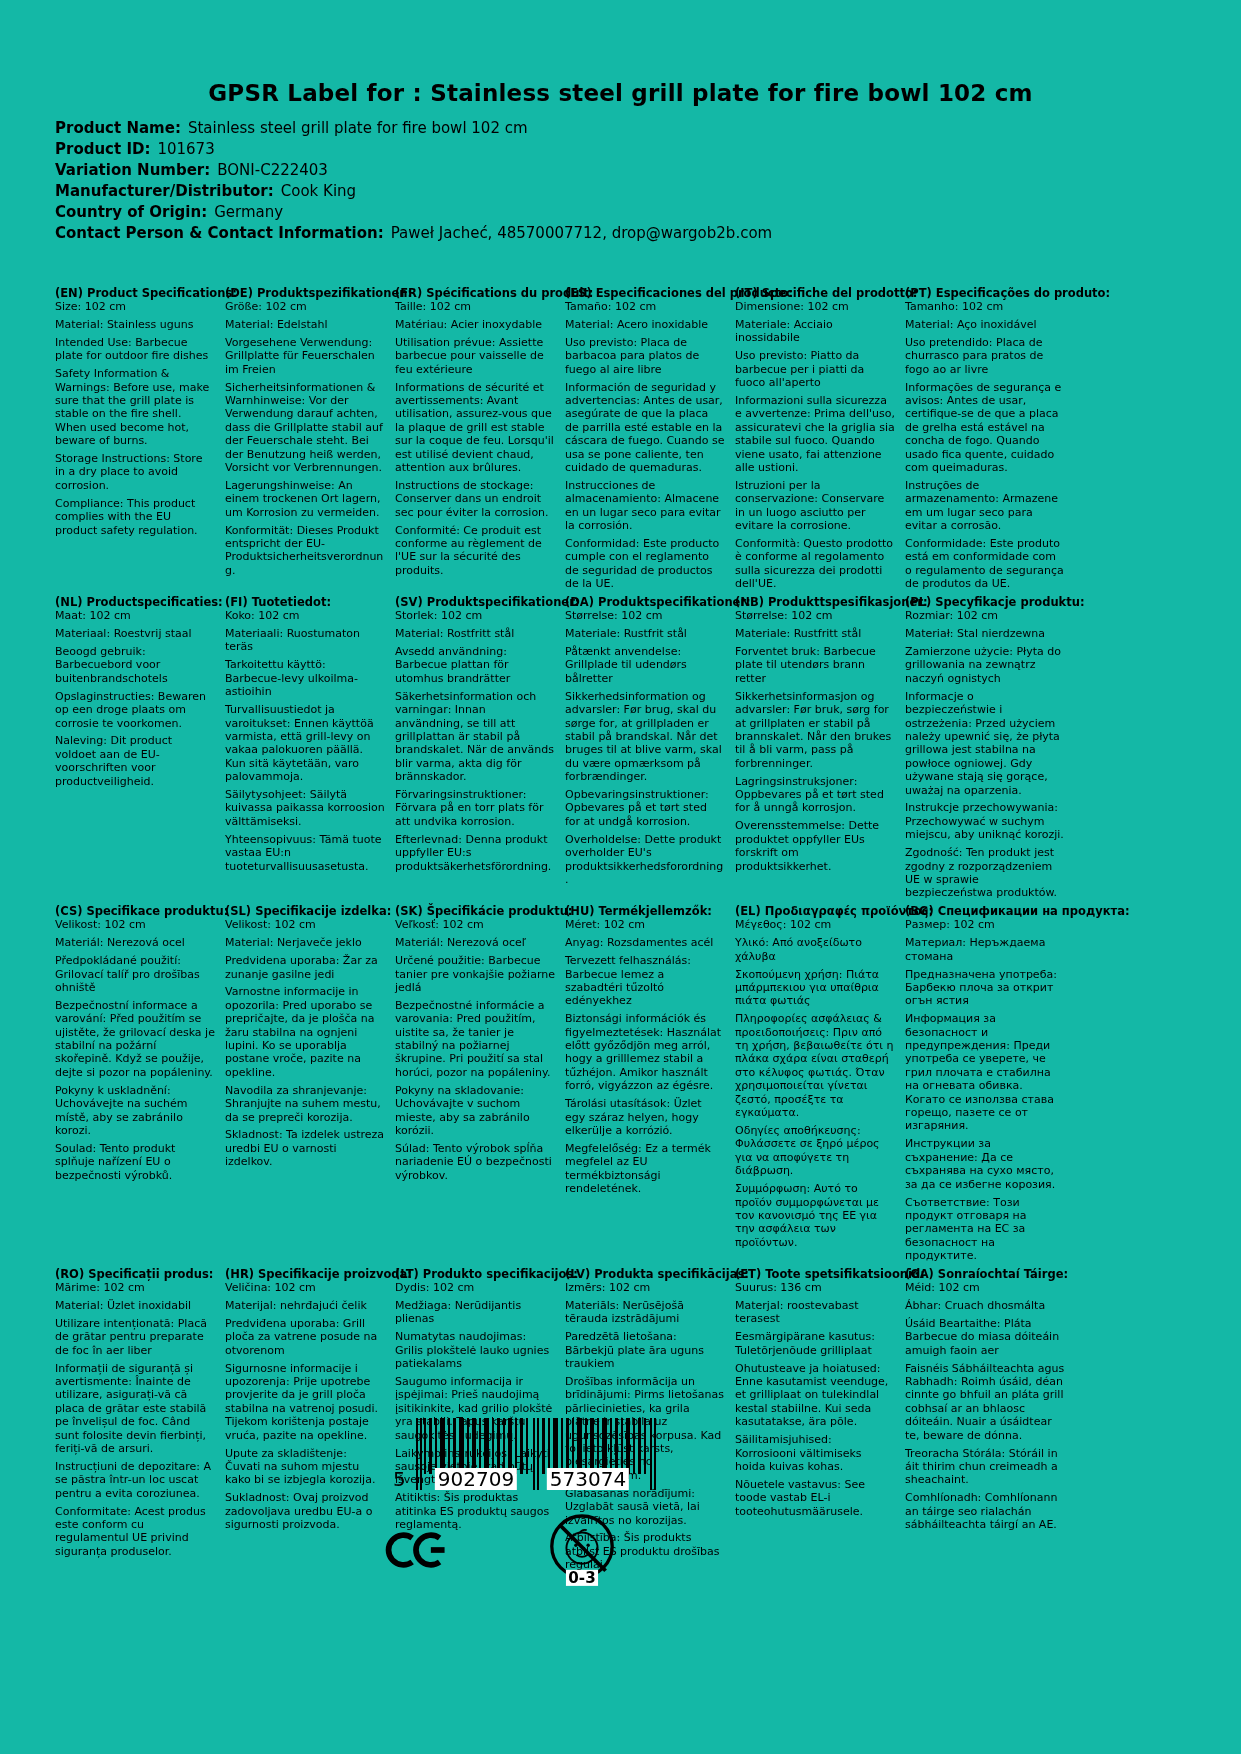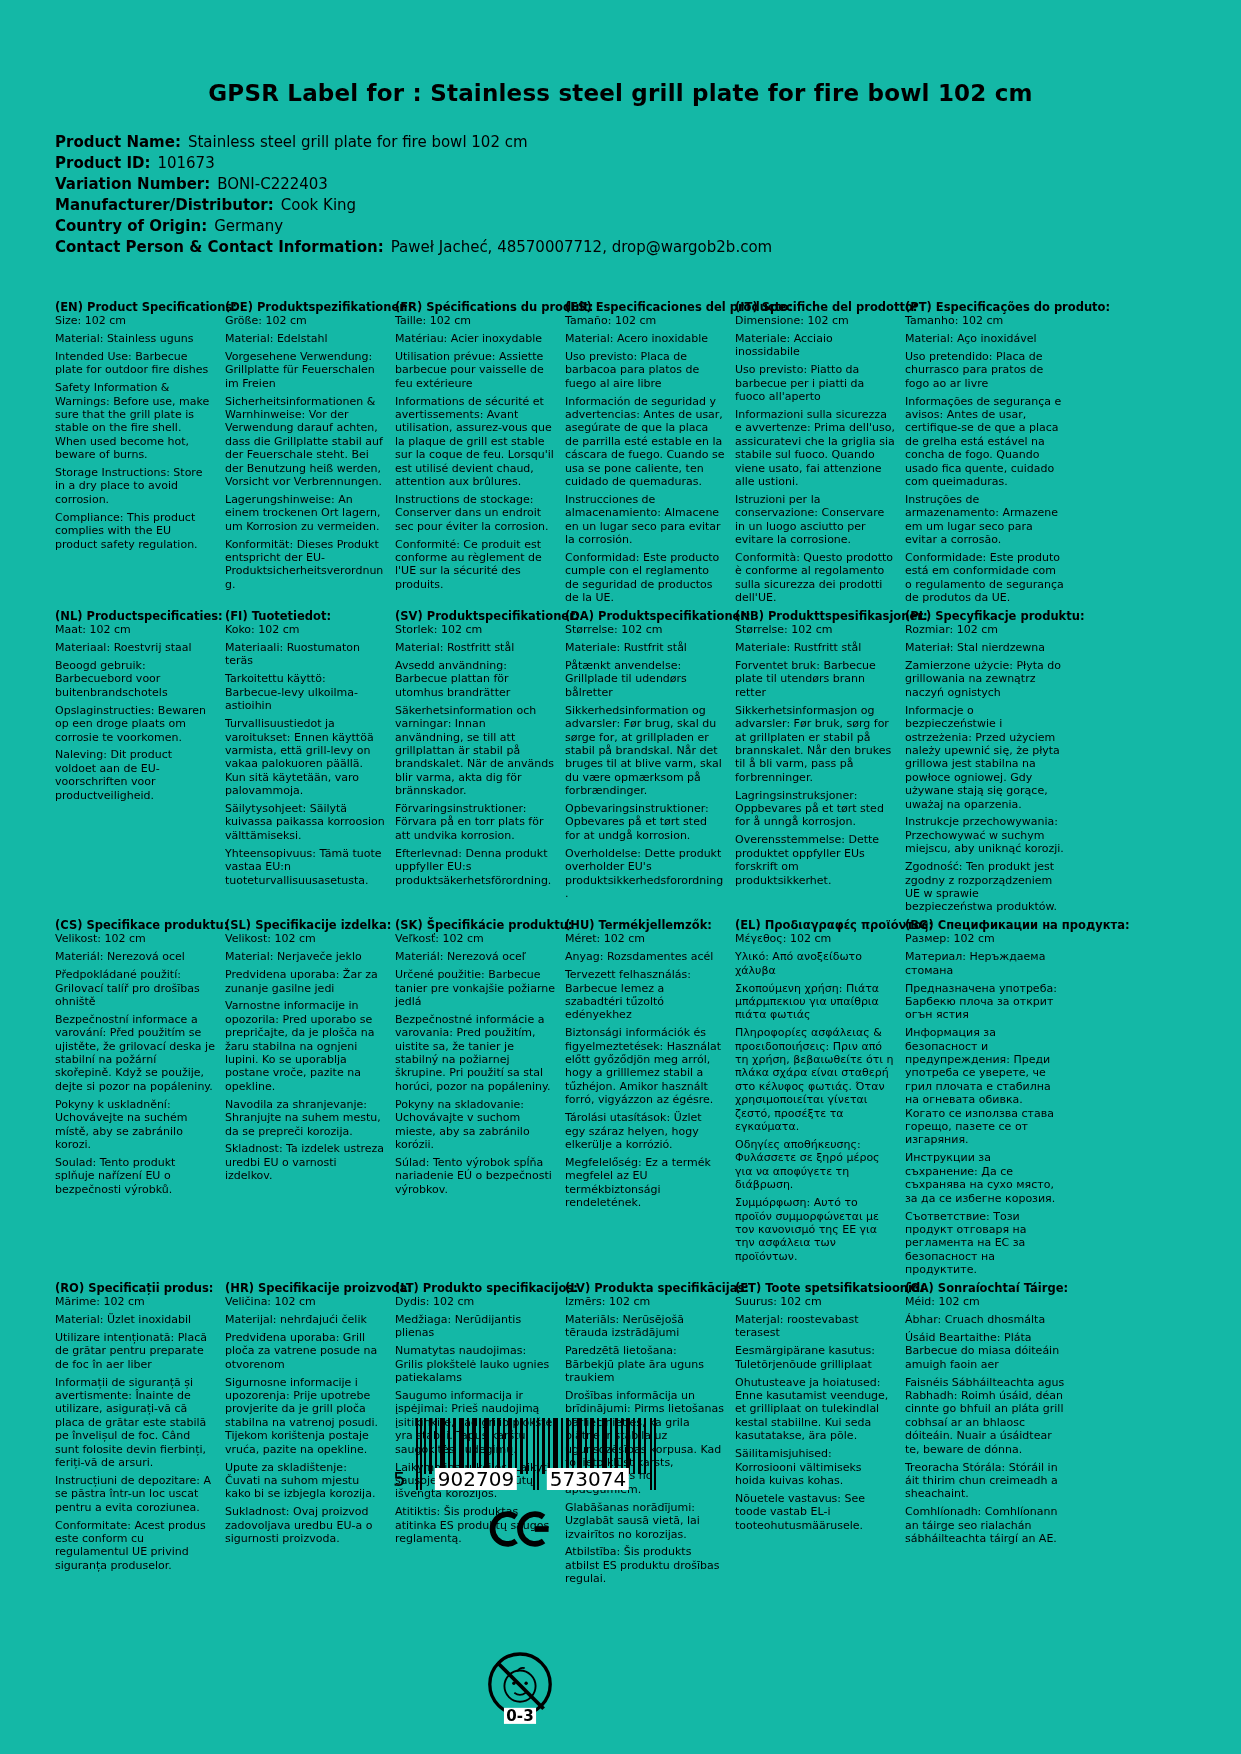--- a/index.html
+++ b/index.html
@@ -15,21 +15,21 @@
   }
   .title {
     margin: 0;
     padding-top: 80px;
     text-align: center;
     font-size: 23px;
     font-weight: bold;
     letter-spacing: 0.2px;
   }
   .product-info {
-    margin: 26px 0 0 55px;
+    margin: 12px 0 0 55px;
     font-size: 15px;
     line-height: 21px;
   }
   .info-label { font-weight: bold; }
   .info-value { margin-left: 7px; }
   .lang-grid {
     margin: 42px 0 0 55px;
     display: grid;
     grid-template-columns: repeat(6, 160px);
     column-gap: 10px;
@@ -62,21 +62,20 @@
     padding: 0 3px;
   }
   .bc-first { left: -26px; top: 50px; background: transparent; }
   .bc-left  { left: 60px;  transform: translateX(-50%); }
   .bc-right { left: 172px; transform: translateX(-50%); }
   .marks {
     display: flex;
     align-items: center;
     gap: 100px;
     margin: 16px 0 0 12px;
-    flex-direction: column;
   }
 </style>
 </head>
 <body>
 
 <div class="page">
 
   <h1 class="title">GPSR Label for : Stainless steel grill plate for fire bowl 102 cm</h1>
 
   <div class="product-info" id="product-info">
@@ -320,21 +319,21 @@
   <p>Izmērs: 102 cm</p>
         <p>Materiāls: Nerūsējošā tērauda izstrādājumi</p>
         <p>Paredzētā lietošana: Bārbekjū plate āra uguns traukiem</p>
         <p>Drošības informācija un brīdinājumi: Pirms lietošanas pārliecinieties, ka grila plātne ir stabila uz ugunsdzēsības korpusa. Kad to lieto kļūst karsts, piesargieties no apdegumiem.</p>
         <p>Glabāšanas norādījumi: Uzglabāt sausā vietā, lai izvairītos no korozijas.</p>
         <p>Atbilstība: Šis produkts atbilst ES produktu drošības regulai.</p>
       </div>
 
   <div class="lang-block">
     <div class="lang-heading">(ET) Toote spetsifikatsioonid:</div>
-  <p>Suurus: 102 cm</p>
+  <p>Suurus: 136 cm</p>
         <p>Materjal: roostevabast terasest</p>
         <p>Eesmärgipärane kasutus: Tuletõrjenõude grilliplaat</p>
         <p>Ohutusteave ja hoiatused: Enne kasutamist veenduge, et grilliplaat on tulekindlal kestal stabiilne. Kui seda kasutatakse, ära põle.</p>
         <p>Säilitamisjuhised: Korrosiooni vältimiseks hoida kuivas kohas.</p>
         <p>Nõuetele vastavus: See toode vastab EL-i tooteohutusmäärusele.</p>
       </div>
 
   <div class="lang-block">
     <div class="lang-heading">(GA) Sonraíochtaí Táirge:</div>
   <p>Méid: 102 cm</p>

